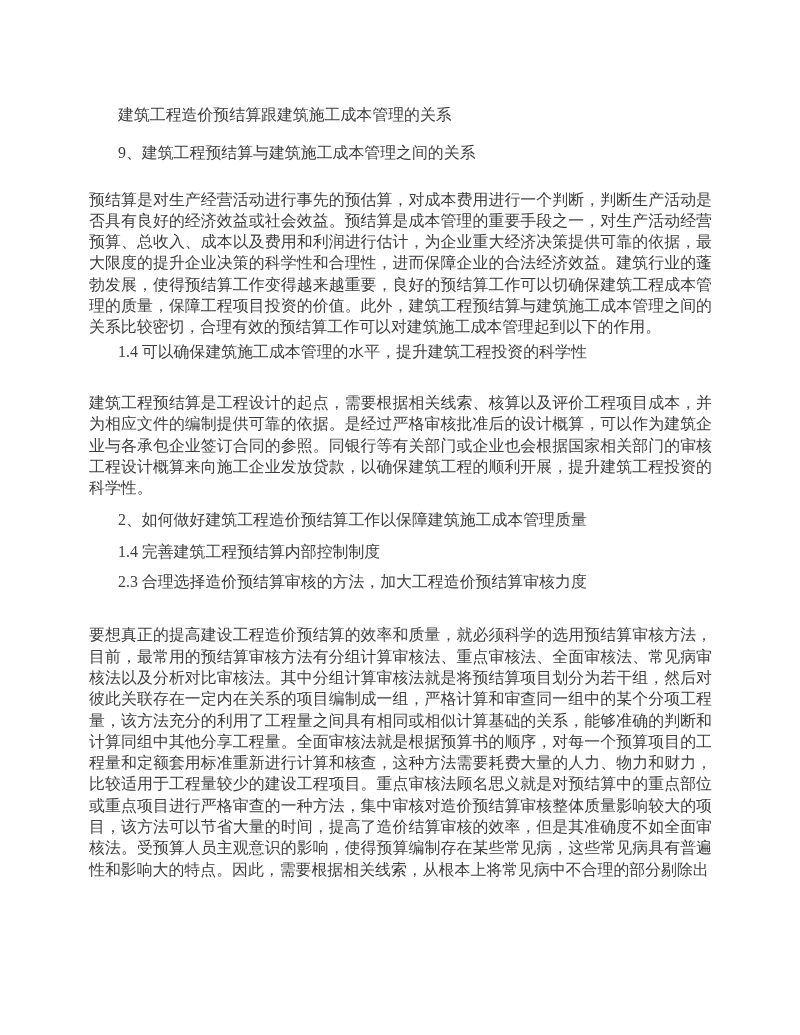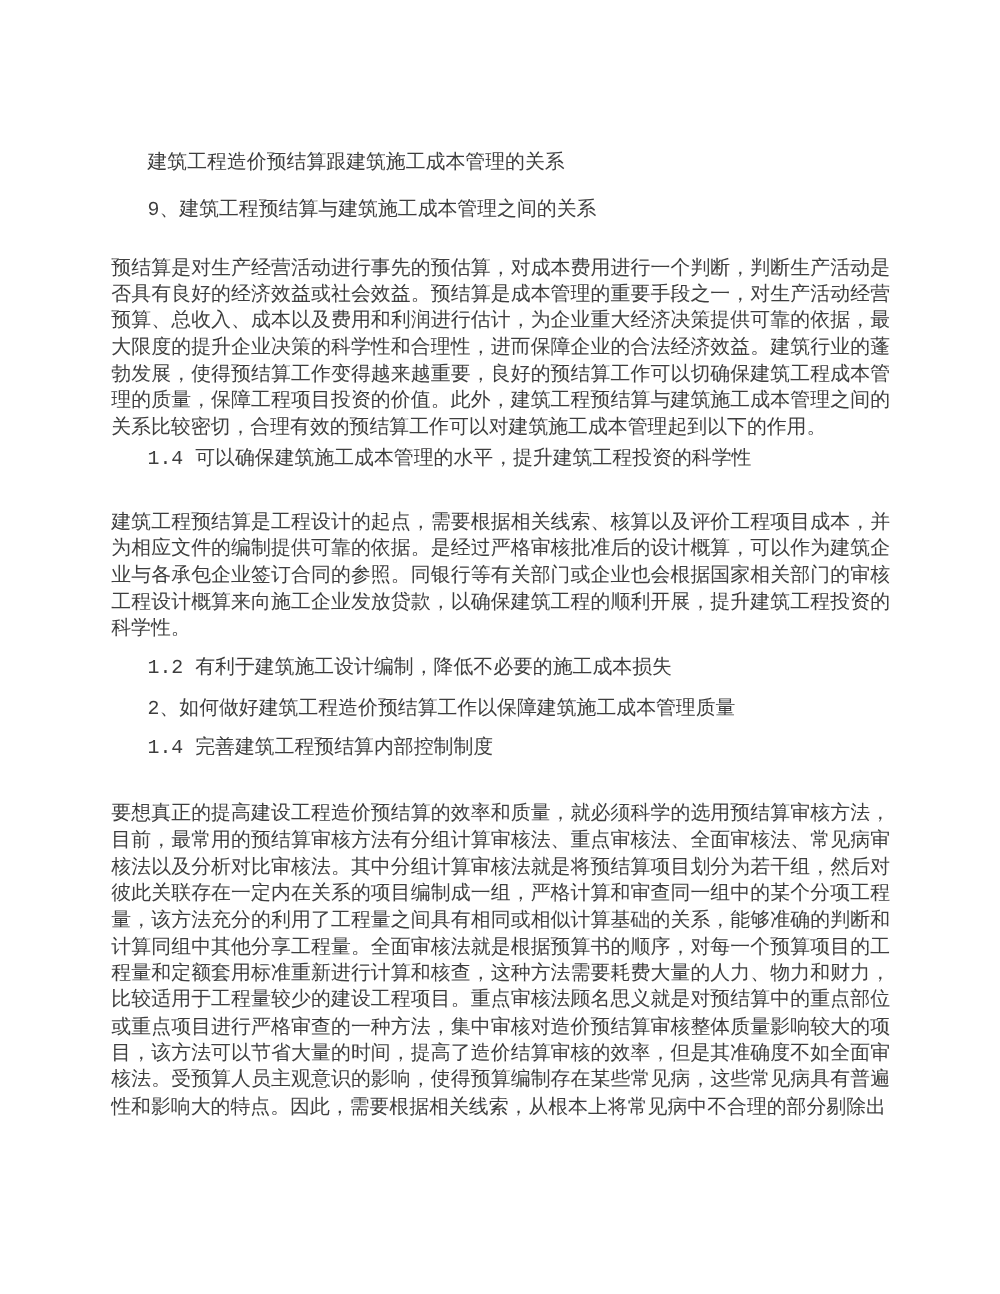--- a/index.html
+++ b/index.html
@@ -6,22 +6,21 @@
     margin: 0;
     padding: 0;
     background: #ffffff;
   }
   .page {
     position: relative;
     width: 800px;
     height: 930px;
     background: #ffffff;
     overflow: hidden;
-    font-family: Liberation Mono, monospace;
-    margin-top: 16px;
+    font-family: Liberation Serif, serif;
   }
   .content {
     position: absolute;
     left: 89px;
     top: 0;
     width: 623px;
     font-size: 15.9px;
     line-height: 21.3px;
     color: #3e3e3e;
     text-align: justify;
@@ -54,24 +53,24 @@
     <div class="block indent b-title">建筑工程造价预结算跟建筑施工成本管理的关系</div>
 
     <div class="block indent b-h1">9、建筑工程预结算与建筑施工成本管理之间的关系</div>
 
     <div class="block b-p-intro">预结算是对生产经营活动进行事先的预估算，对成本费用进行一个判断，判断生产活动是否具有良好的经济效益或社会效益。预结算是成本管理的重要手段之一，对生产活动经营预算、总收入、成本以及费用和利润进行估计，为企业重大经济决策提供可靠的依据，最大限度的提升企业决策的科学性和合理性，进而保障企业的合法经济效益。建筑行业的蓬勃发展，使得预结算工作变得越来越重要，良好的预结算工作可以切确保建筑工程成本管理的质量，保障工程项目投资的价值。此外，建筑工程预结算与建筑施工成本管理之间的关系比较密切，合理有效的预结算工作可以对建筑施工成本管理起到以下的作用。</div>
 
     <div class="block indent b-h1-1">1.4 可以确保建筑施工成本管理的水平，提升建筑工程投资的科学性</div>
 
     <div class="block b-p1-1">建筑工程预结算是工程设计的起点，需要根据相关线索、核算以及评价工程项目成本，并为相应文件的编制提供可靠的依据。是经过严格审核批准后的设计概算，可以作为建筑企业与各承包企业签订合同的参照。同银行等有关部门或企业也会根据国家相关部门的审核工程设计概算来向施工企业发放贷款，以确保建筑工程的顺利开展，提升建筑工程投资的科学性。</div>
 
-    <div class="block indent b-h1-2">1.2 有利于建筑施工设计编制，降低不必要的施工成本损失</div>
 
     <div class="block indent b-h2">2、如何做好建筑工程造价预结算工作以保障建筑施工成本管理质量</div>
 
 
     <div class="block indent b-h2-2">1.4 完善建筑工程预结算内部控制制度</div>
 
+    <div class="block indent b-h2-3">2.3 合理选择造价预结算审核的方法，加大工程造价预结算审核力度</div>
 
     <div class="block b-p2-3">要想真正的提高建设工程造价预结算的效率和质量，就必须科学的选用预结算审核方法，目前，最常用的预结算审核方法有分组计算审核法、重点审核法、全面审核法、常见病审核法以及分析对比审核法。其中分组计算审核法就是将预结算项目划分为若干组，然后对彼此关联存在一定内在关系的项目编制成一组，严格计算和审查同一组中的某个分项工程量，该方法充分的利用了工程量之间具有相同或相似计算基础的关系，能够准确的判断和计算同组中其他分享工程量。全面审核法就是根据预算书的顺序，对每一个预算项目的工程量和定额套用标准重新进行计算和核查，这种方法需要耗费大量的人力、物力和财力，比较适用于工程量较少的建设工程项目。重点审核法顾名思义就是对预结算中的重点部位或重点项目进行严格审查的一种方法，集中审核对造价预结算审核整体质量影响较大的项目，该方法可以节省大量的时间，提高了造价结算审核的效率，但是其准确度不如全面审核法。受预算人员主观意识的影响，使得预算编制存在某些常见病，这些常见病具有普遍性和影响大的特点。因此，需要根据相关线索，从根本上将常见病中不合理的部分剔除出</div>
 
   </div>
 </div>
 
 </body></html>

